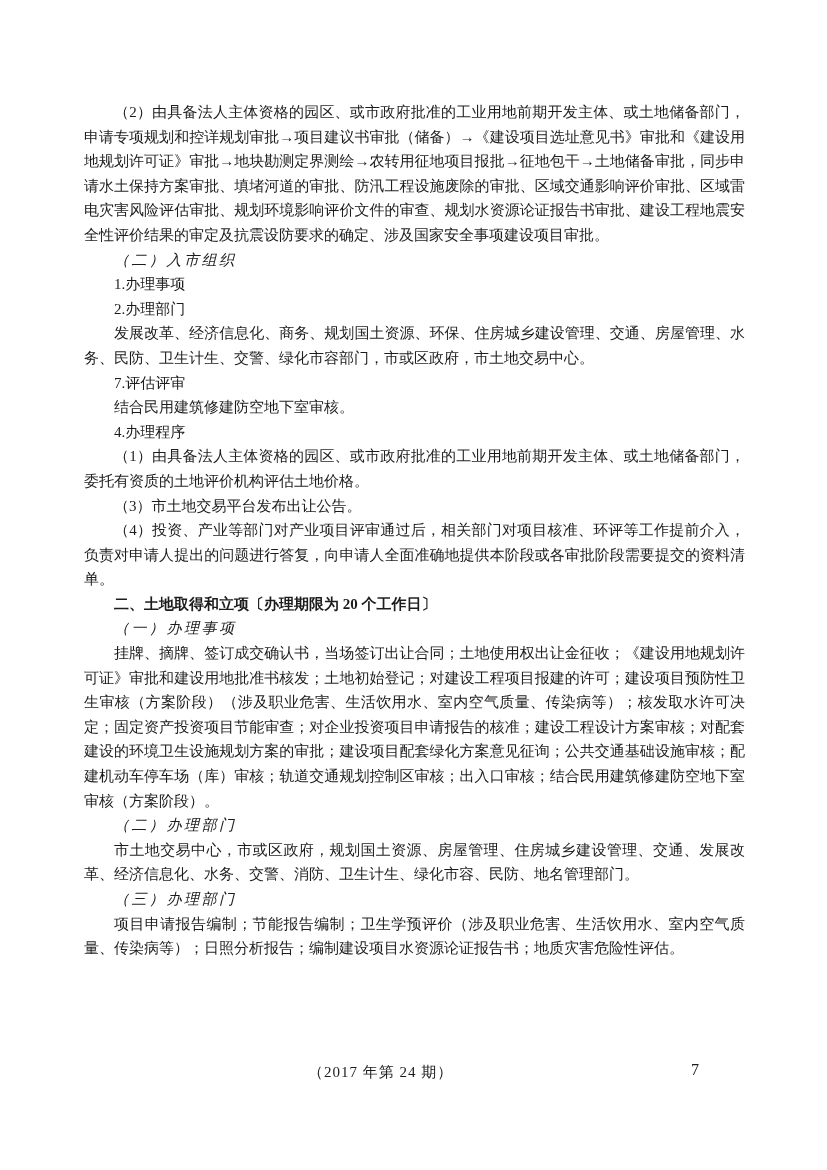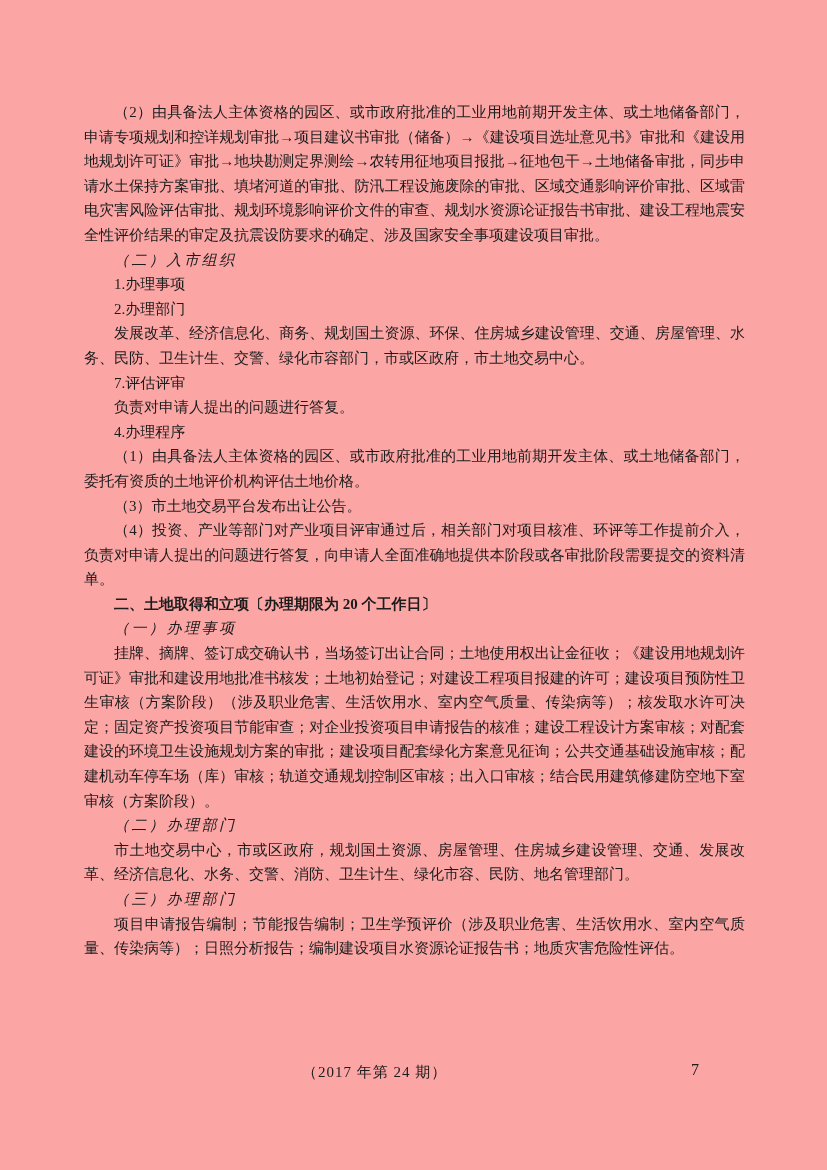--- a/index.html
+++ b/index.html
@@ -1,20 +1,20 @@
 <!DOCTYPE html>
 <html><head>
 <meta charset="utf-8">
 <style>
   html,body{margin:0;padding:0;background:#e8e8e8;}
   .page{
     position:relative;
     width:827px;height:1170px;
     margin:0 auto;
-    background:#fca5a5;
+    background:#ffffff;
     font-family:"Liberation Serif","DejaVu Serif",serif;
     color:#1c1c1c;
     overflow:hidden;
   }
   .content{
     position:absolute;
     left:84px;top:100px;width:661px;
     font-size:15px;
     line-height:24.6px;
     text-align:justify;
@@ -27,42 +27,42 @@
   .content p.bold{
     font-weight:700;
   }
   .footer{
     position:absolute;
     left:84px;top:1060px;width:661px;height:24px;
     font-size:15px;
     line-height:24px;
   }
   .footer .issue{
-    position:absolute;left:218px;top:0;
+    position:absolute;left:224px;top:0;
     letter-spacing:1px;
     text-align:center;
   }
   .footer .pagenum{
     position:absolute;left:607px;top:-2px;
     font-size:16px;
   }
 </style>
 </head>
 <body>
 
 <div class="page">
   <div class="content">
 
   <p class="p">（2）由具备法人主体资格的园区、或市政府批准的工业用地前期开发主体、或土地储备部门，申请专项规划和控详规划审批→项目建议书审批（储备）→《建设项目选址意见书》审批和《建设用地规划许可证》审批→地块勘测定界测绘→农转用征地项目报批→征地包干→土地储备审批，同步申请水土保持方案审批、填堵河道的审批、防汛工程设施废除的审批、区域交通影响评价审批、区域雷电灾害风险评估审批、规划环境影响评价文件的审查、规划水资源论证报告书审批、建设工程地震安全性评价结果的审定及抗震设防要求的确定、涉及国家安全事项建设项目审批。</p>
       <p class="kai">（二）入市组织</p>
       <p class="p">1.办理事项</p>
       <p class="p">2.办理部门</p>
       <p class="p">发展改革、经济信息化、商务、规划国土资源、环保、住房城乡建设管理、交通、房屋管理、水务、民防、卫生计生、交警、绿化市容部门，市或区政府，市土地交易中心。</p>
       <p class="p">7.评估评审</p>
-      <p class="p">负责对申请人提出的问题进行答复。</p>
+      <p class="p">结合民用建筑修建防空地下室审核。</p>
       <p class="p">4.办理程序</p>
       <p class="p">（1）由具备法人主体资格的园区、或市政府批准的工业用地前期开发主体、或土地储备部门，委托有资质的土地评价机构评估土地价格。</p>
       <p class="p">（3）市土地交易平台发布出让公告。</p>
       <p class="p">（4）投资、产业等部门对产业项目评审通过后，相关部门对项目核准、环评等工作提前介入，负责对申请人提出的问题进行答复，向申请人全面准确地提供本阶段或各审批阶段需要提交的资料清单。</p>
       <p class="bold">二、土地取得和立项〔办理期限为 20 个工作日〕</p>
       <p class="kai">（一）办理事项</p>
       <p class="p">挂牌、摘牌、签订成交确认书，当场签订出让合同；土地使用权出让金征收；《建设用地规划许可证》审批和建设用地批准书核发；土地初始登记；对建设工程项目报建的许可；建设项目预防性卫生审核（方案阶段）（涉及职业危害、生活饮用水、室内空气质量、传染病等）；核发取水许可决定；固定资产投资项目节能审查；对企业投资项目申请报告的核准；建设工程设计方案审核；对配套建设的环境卫生设施规划方案的审批；建设项目配套绿化方案意见征询；公共交通基础设施审核；配建机动车停车场（库）审核；轨道交通规划控制区审核；出入口审核；结合民用建筑修建防空地下室审核（方案阶段）。</p>
       <p class="kai">（二）办理部门</p>
       <p class="p">市土地交易中心，市或区政府，规划国土资源、房屋管理、住房城乡建设管理、交通、发展改革、经济信息化、水务、交警、消防、卫生计生、绿化市容、民防、地名管理部门。</p>
       <p class="kai">（三）办理部门</p>

